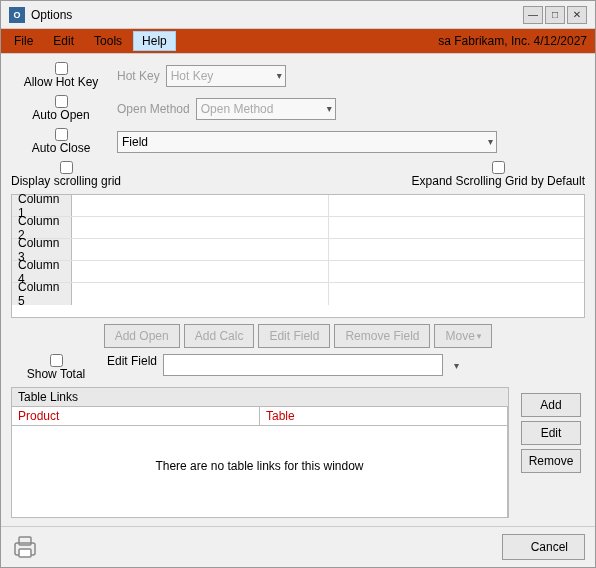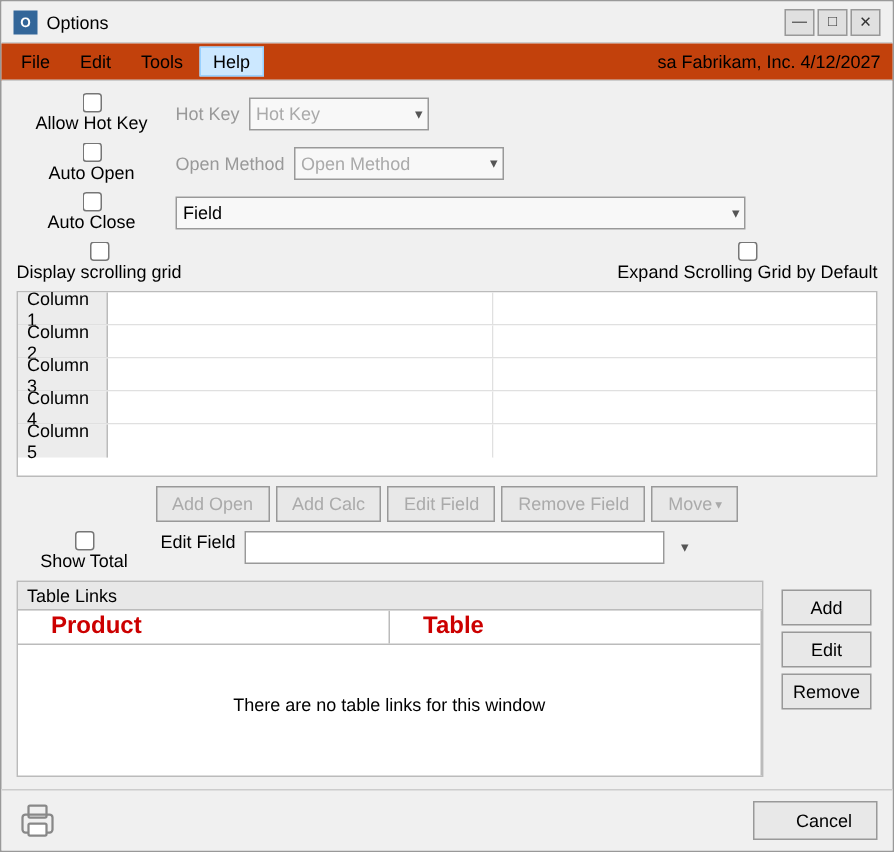--- a/index.html
+++ b/index.html
@@ -259,25 +259,24 @@
       border-right: 1px solid #bbb;
       overflow: hidden;
     }
     .table-links-col-headers {
       display: flex;
       border-bottom: 1px solid #bbb;
     }
     .tl-col-header {
       flex: 1;
       padding: 2px 6px;
-      font-size: 16px;
-      font-weight: bold;
+      font-size: 12px;
+      font-weight: normal;
       color: #cc0000;
       border-right: 1px solid #bbb;
-      margin-left: 16px;
     }
     .tl-col-header:last-child { border-right: none; }
     .tl-no-data {
       display: flex;
       align-items: center;
       justify-content: center;
       height: 80px;
       font-size: 12px;
       color: #000;
       text-align: center;

